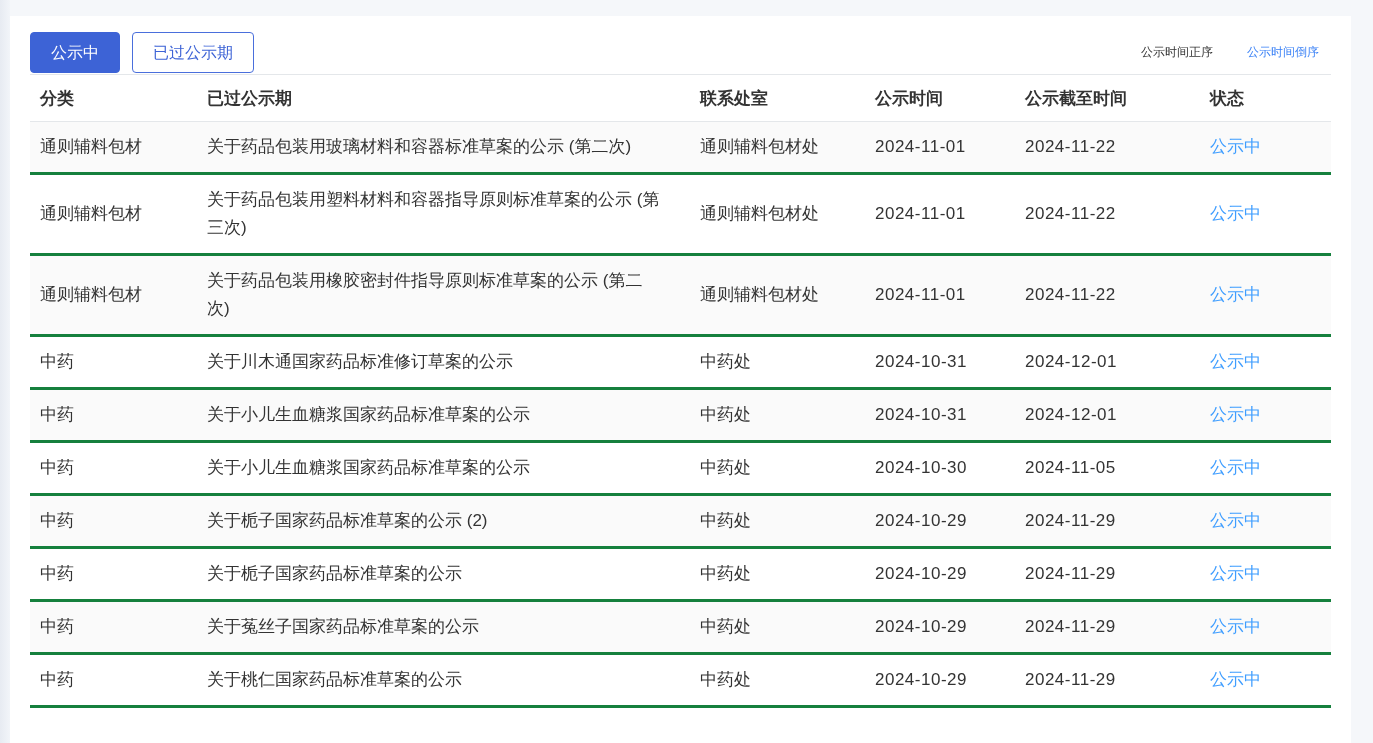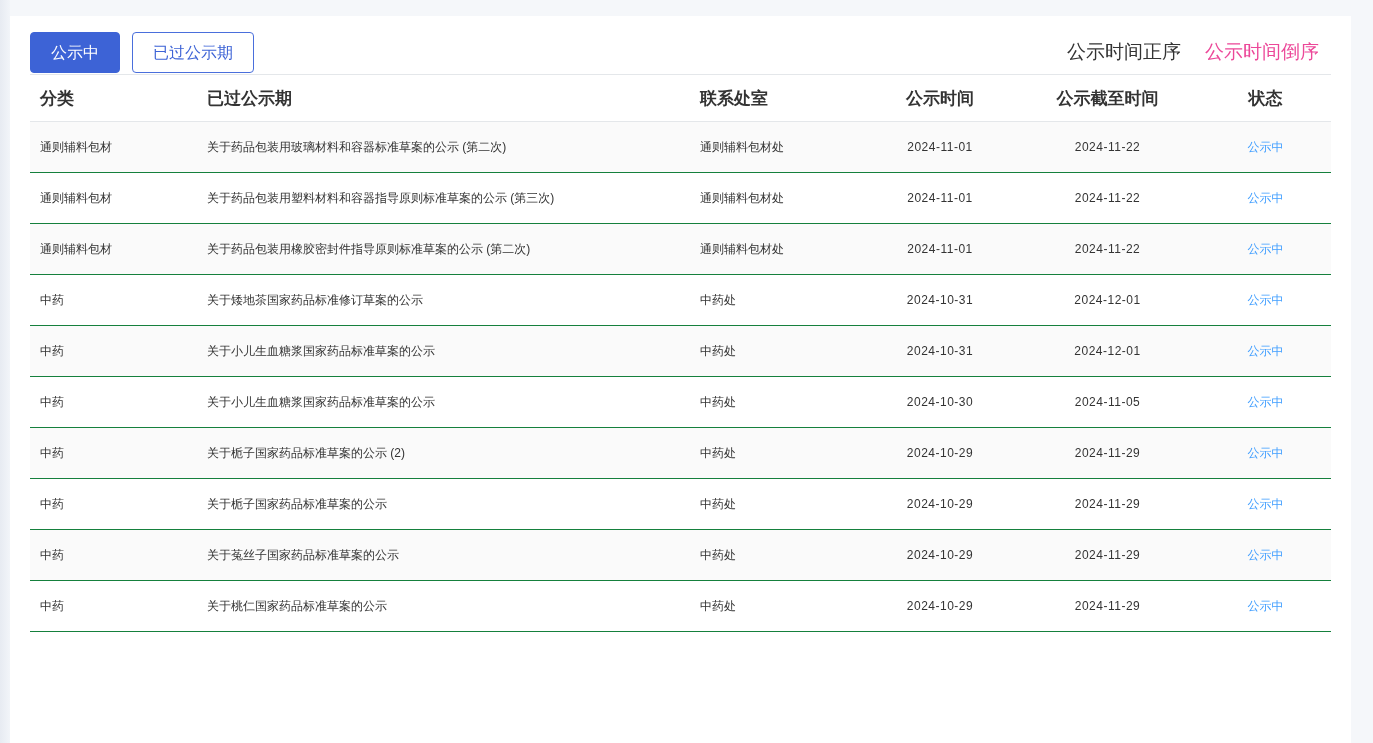--- a/index.html
+++ b/index.html
@@ -27,41 +27,41 @@
     height: 41px; padding: 0 20px; font-size: 16px; line-height: 39px;
     border-radius: 4px; cursor: pointer; white-space: nowrap;
     font-family: inherit;
   }
   .btn-primary {
     background: #3d63d6; border: 1px solid #3d63d6; color: #fff;
   }
   .btn-outline {
     background: #fff; border: 1px solid #4a6fdc; color: #3d63d6;
   }
-  .sort-group { display: flex; gap: 24px; padding-right: 12px; font-size: 19px; }
+  .sort-group { display: flex; gap: 34px; padding-right: 12px; font-size: 12px; }
   .sort-link { cursor: pointer; text-decoration: none; }
   .sort-link.inactive { color: #333; }
-  .sort-link.active { color: #ec4899; }
+  .sort-link.active { color: #3b82f6; }
   
   table { border-collapse: collapse; width: 1301px; table-layout: fixed; }
   col.c-category { width: 167px; }
   col.c-title    { width: 493px; }
   col.c-office   { width: 175px; }
   col.c-start    { width: 150px; }
   col.c-end      { width: 185px; }
   col.c-status   { width: 131px; }
   thead th {
     font-size: 17px; font-weight: bold; color: #333; text-align: left;
     border-top: 1px solid #e4e7ea; border-bottom: 1px solid #e4e7ea;
     height: 47px; padding: 0 10px; vertical-align: middle;
   }
-  thead th.center, td.center { text-align: center; }
+  thead th.center, td.center { }
   tbody td {
-    font-size: 12px; color: #333; padding: 11px 10px; line-height: 28px;
-    border-bottom: 1px solid #15803d; vertical-align: middle;
+    font-size: 17px; color: #333; padding: 11px 10px; line-height: 28px;
+    border-bottom: 3px solid #15803d; vertical-align: middle;
   }
   tbody tr { background: #fff; }
   tbody tr:nth-child(odd) { background: #fafafa; }
   td.title-cell { padding-right: 28px; }
   .status-link { color: #409eff; cursor: pointer; text-decoration: none; }
   .num { letter-spacing: 0.5px; }
 </style>
 </head>
 <body>
 
@@ -128,21 +128,21 @@
     <td>通则辅料包材处</td>
     <td class="center num">2024-11-01</td>
     <td class="center num">2024-11-22</td>
     <td class="center">
       <a class="status-link">公示中</a>
     </td>
   </tr>
 
   <tr>
     <td>中药</td>
-    <td class="title-cell">关于矮地茶国家药品标准修订草案的公示</td>
+    <td class="title-cell">关于川木通国家药品标准修订草案的公示</td>
     <td>中药处</td>
     <td class="center num">2024-10-31</td>
     <td class="center num">2024-12-01</td>
     <td class="center">
       <a class="status-link">公示中</a>
     </td>
   </tr>
 
   <tr>
     <td>中药</td>

